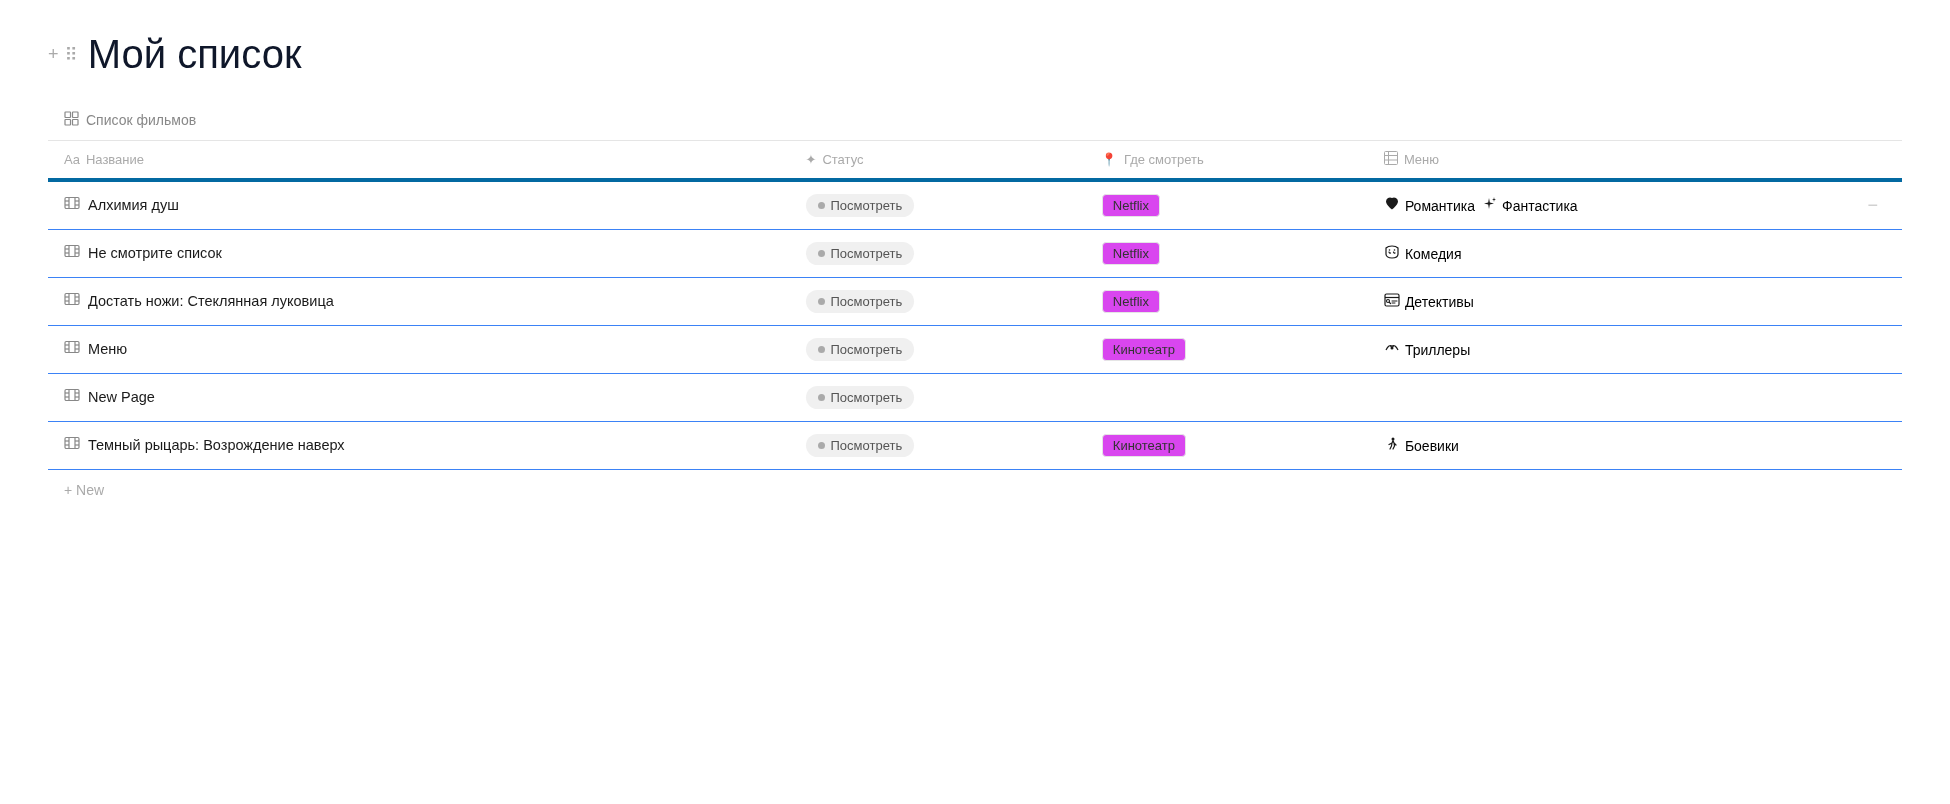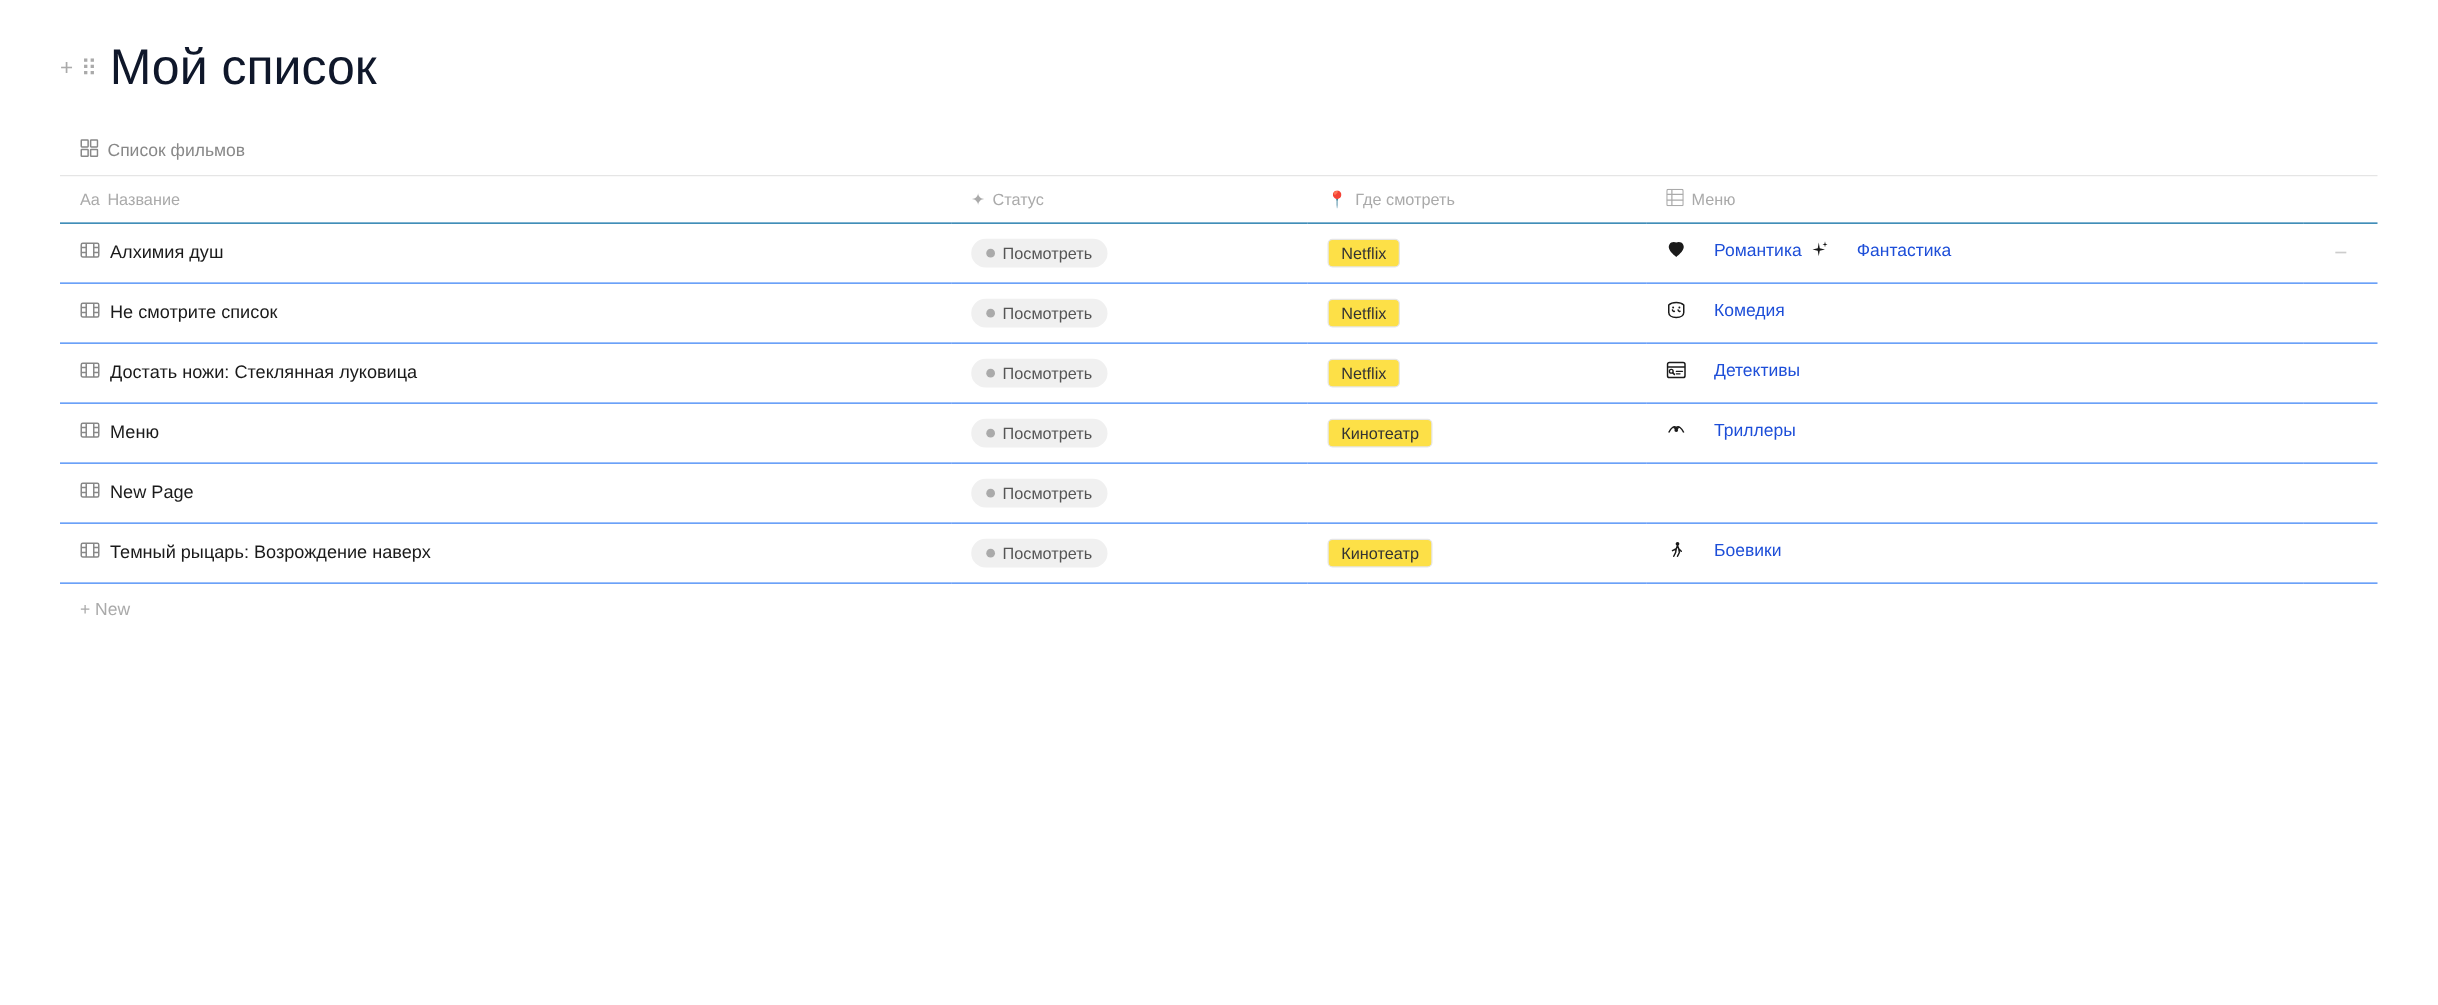--- a/index.html
+++ b/index.html
@@ -76,21 +76,21 @@
       width: 100%;
       margin-top: 0;
     }
 
     table {
       width: 100%;
       border-collapse: collapse;
     }
 
     thead tr {
-      border-bottom: 1px solid #0369a1;
+      border-bottom: 4px solid #0369a1;
     }
 
     th {
       text-align: left;
       font-weight: 400;
       font-size: 13px;
       color: #aaa;
       padding: 10px 16px;
       white-space: nowrap;
     }
@@ -150,44 +150,44 @@
       height: 7px;
       border-radius: 50%;
       background: #aaa;
       flex-shrink: 0;
     }
 
     
     .where-cell {
       display: inline-flex;
       align-items: center;
-      background: #fde047;
+      background: #d946ef;
       border: 1px solid #e5e5e5;
       border-radius: 4px;
       padding: 3px 10px;
       font-size: 13px;
       color: #333;
       white-space: nowrap;
     }
 
     
     .genre-cell {
       display: flex;
       align-items: center;
       gap: 6px;
       flex-wrap: wrap;
     }
 
     .genre-item {
       display: flex;
-      align-items: flex-start;
-      gap: 22px;
+      align-items: center;
+      gap: 5px;
       font-size: 14px;
       font-weight: 500;
-      color: #1d4ed8;
+      color: #000000;
       white-space: nowrap;
     }
 
     .genre-icon {
       font-size: 16px;
     }
 
     
     .new-row {
       display: flex;

